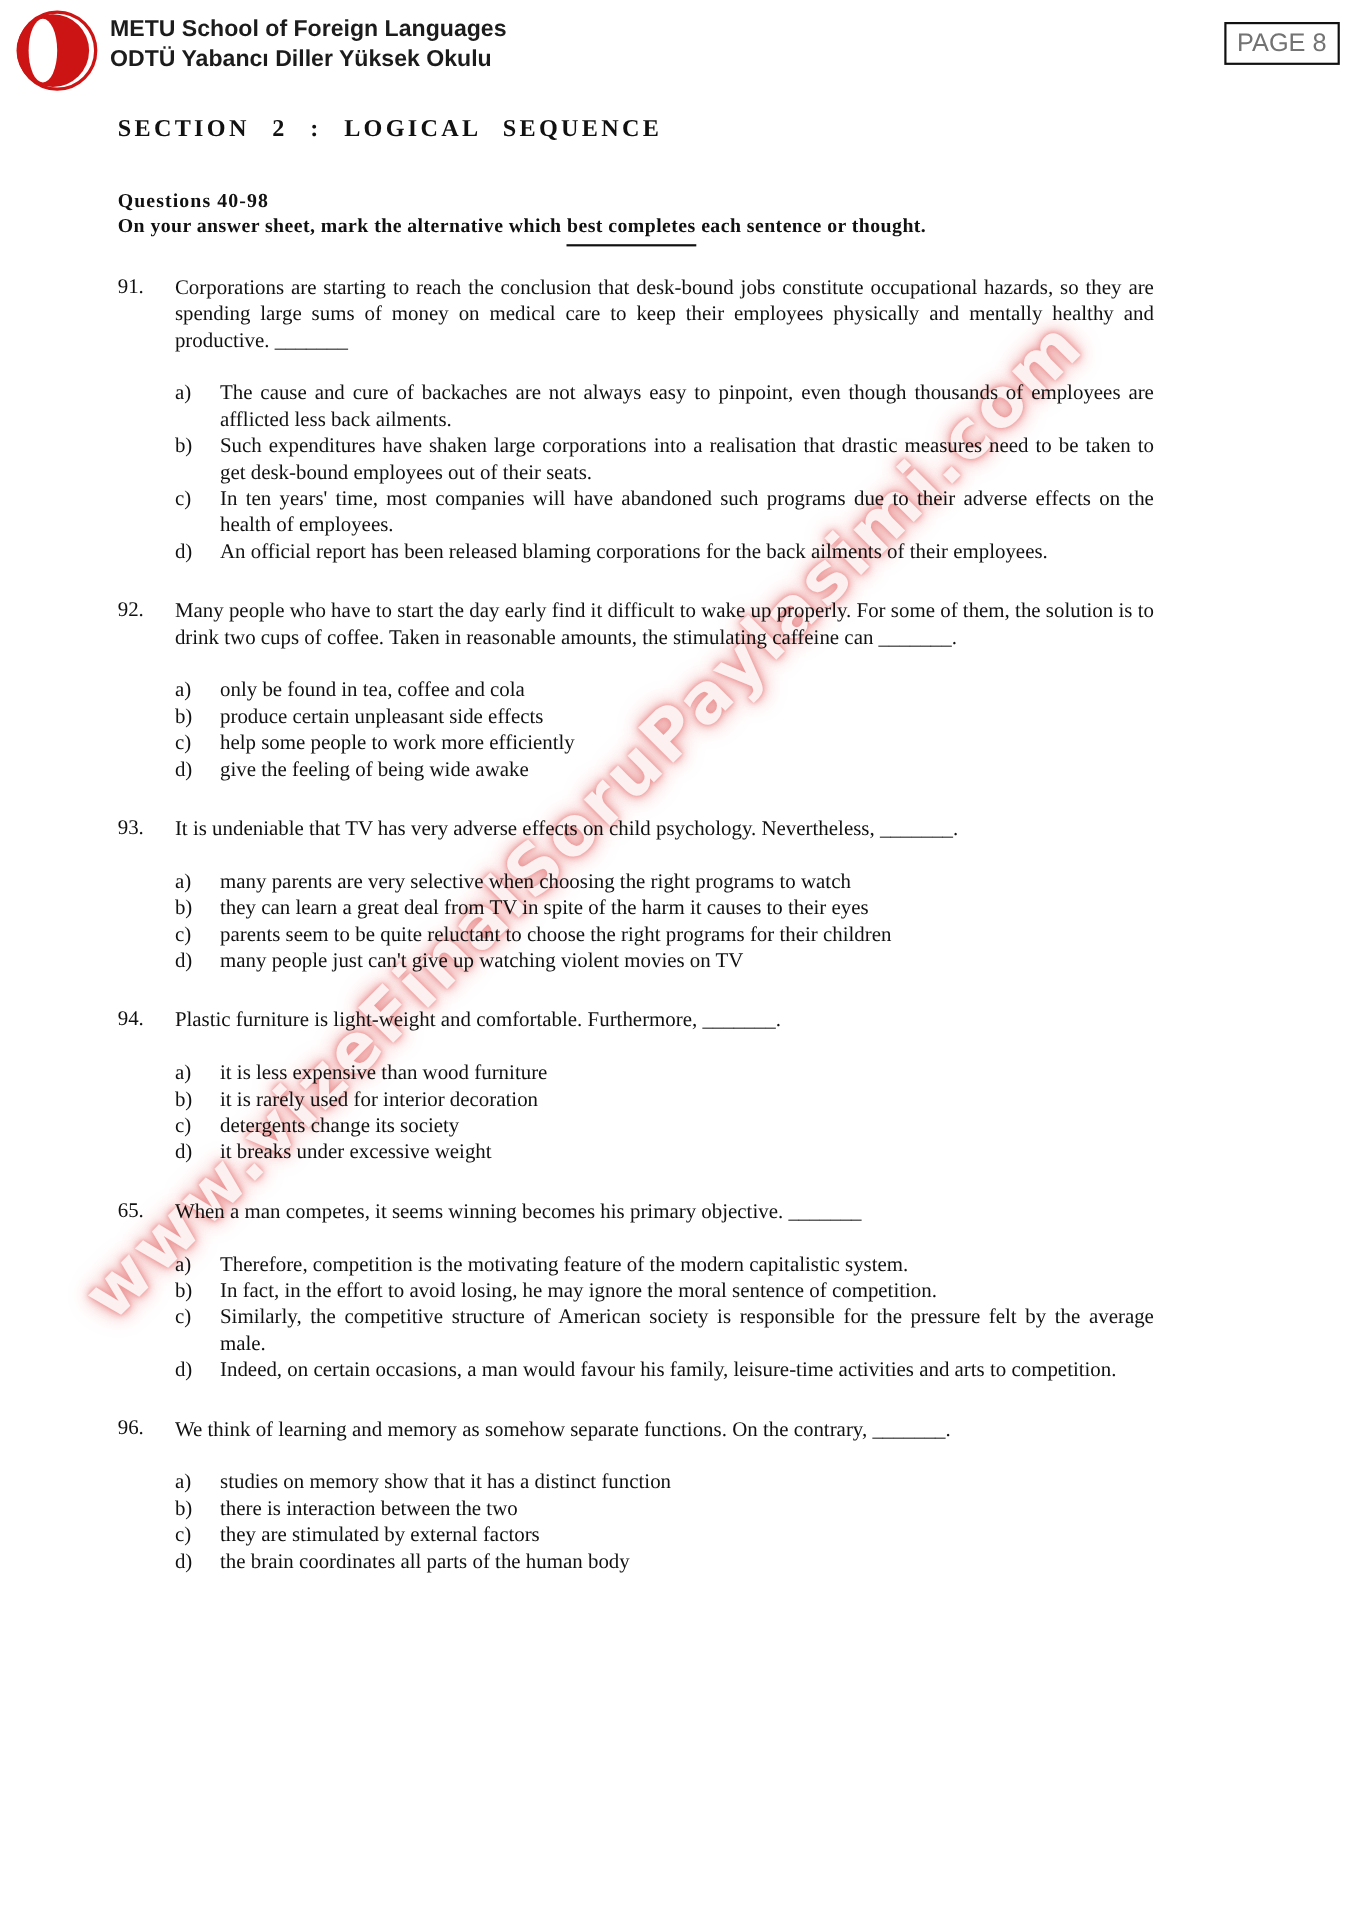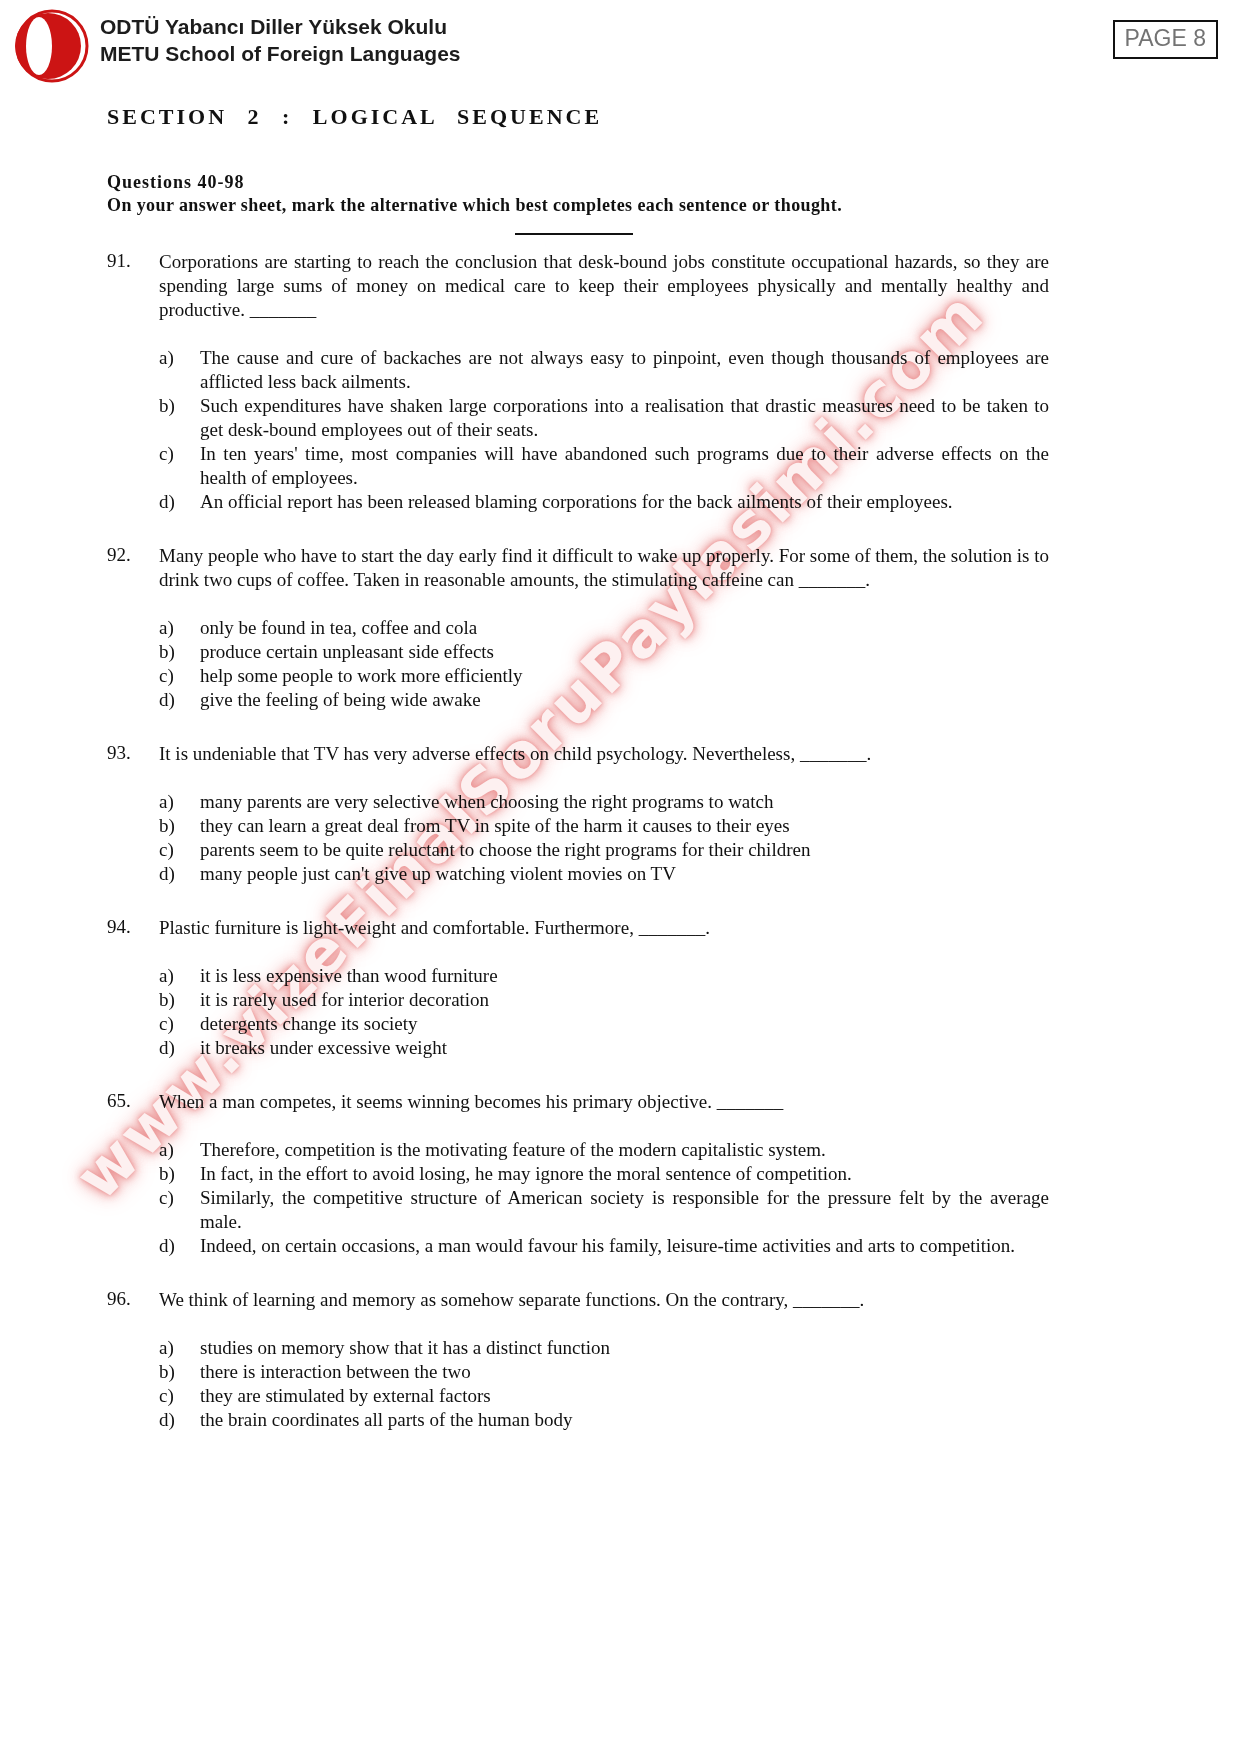--- a/index.html
+++ b/index.html
@@ -23,21 +23,21 @@
     font-family:"Liberation Sans",sans-serif;font-size:23px;color:#737373;
   }
   
   .content{position:absolute;left:107px;top:104px;width:942px;}
   .section-title{
     font-weight:bold;font-size:22px;letter-spacing:3px;word-spacing:12px;
     margin:0 0 42px 0;
   }
   .questions-range{font-weight:bold;font-size:18px;letter-spacing:1px;margin:0 0 2px 0;}
   .instruction{font-weight:bold;font-size:18px;letter-spacing:.4px;margin:0 0 34px 0;}
-  .instruction .u{text-decoration:none;border-bottom:2px solid #111;padding-bottom:18px;}
+  .instruction .u{text-decoration:none;border-bottom:2px solid #111;padding-bottom:7px;}
   .question{display:grid;grid-template-columns:52px 1fr;margin-bottom:30px;}
   .qnum{font-size:19px;}
   .qbody{font-size:19px;}
   .stem{margin:0 0 24px 0;text-align:justify;line-height:24px;}
   .options{margin:0;}
   .option{display:grid;grid-template-columns:41px 1fr;line-height:24px;}
   .opt-letter{font-size:19px;}
   .opt-text{font-size:19px;text-align:justify;}
   .question:last-child{margin-bottom:0;}
   
@@ -58,22 +58,22 @@
 
 <div class="header">
   <div class="logo">
     <svg viewBox="0 0 80 80" width="80" height="80">
       <circle cx="42" cy="40" r="35" fill="none" stroke="#cc1414" stroke-width="3"></circle>
       <circle cx="38" cy="40" r="33" fill="#cc1414"></circle>
       <ellipse cx="29" cy="40" rx="13" ry="29" fill="#ffffff"></ellipse>
     </svg>
   </div>
   <div class="titles">
+    <div>METU School of Foreign Languages</div>
     <div>ODTÜ Yabancı Diller Yüksek Okulu</div>
-    <div>METU School of Foreign Languages</div>
   </div>
   <div class="page-badge">PAGE 8</div>
 </div>
 
 <div class="watermark">www.vizeFinalSoruPaylasimi.com</div>
 
 <div class="content">
 
   <p class="section-title">SECTION 2 : LOGICAL SEQUENCE</p>
 

